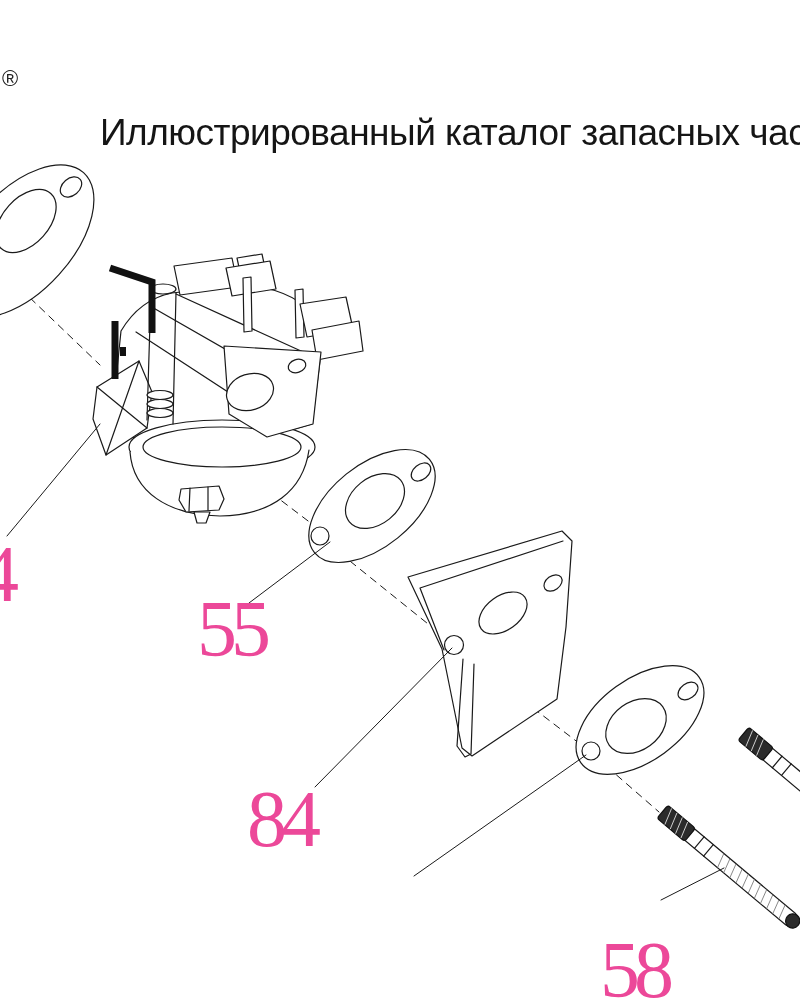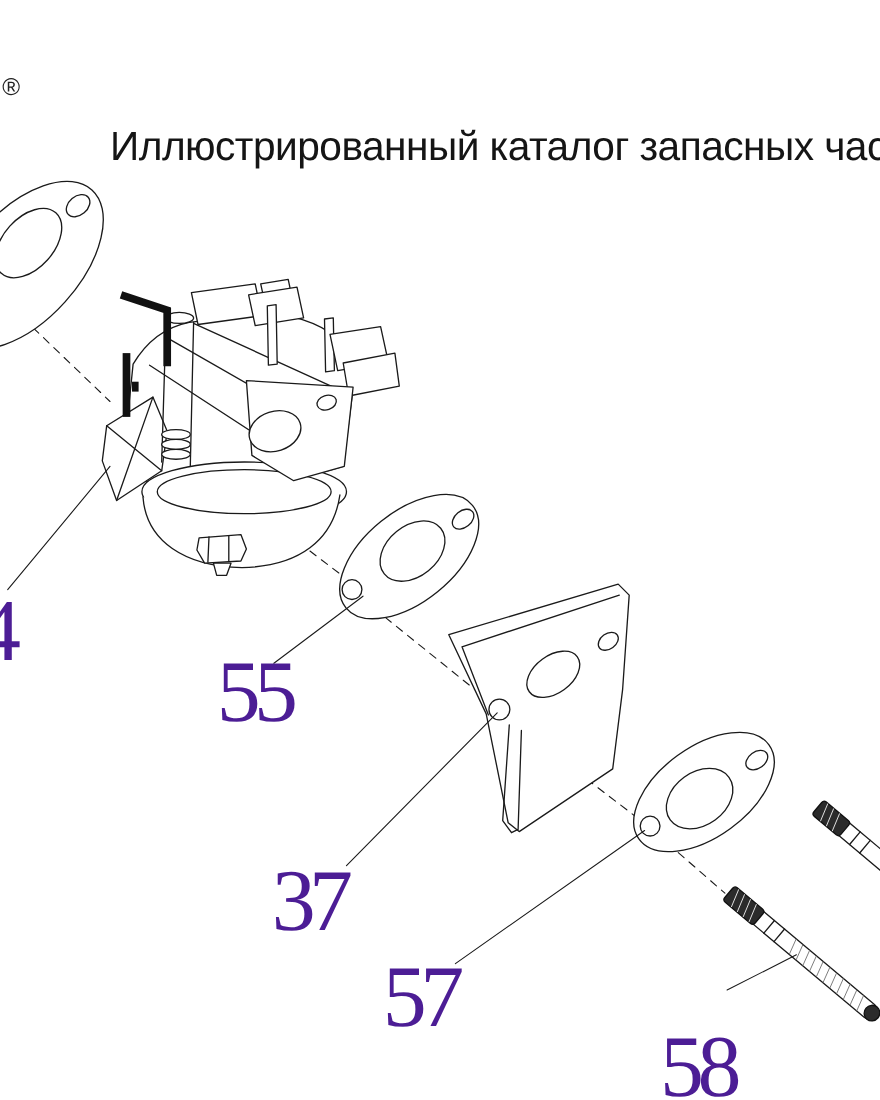--- a/index.html
+++ b/index.html
@@ -4,21 +4,21 @@
 <style>
   html,body{margin:0;padding:0;background:#fff;}
   .page{position:relative;width:800px;height:1000px;overflow:hidden;background:#fff;
         font-family:"Liberation Sans",sans-serif;}
   .reg{position:absolute;left:2px;top:66px;font-size:22px;color:#222;
        font-family:"Liberation Sans",sans-serif;}
   .title{position:absolute;left:100px;top:112px;font-size:37px;letter-spacing:-0.5px;
          color:#151515;white-space:nowrap;font-family:"Liberation Sans",sans-serif;}
   .diagram-svg{position:absolute;left:0;top:0;}
   .callout{position:absolute;font-family:"Liberation Serif","DejaVu Serif",serif;
-           font-size:80px;line-height:1;letter-spacing:-6px;color:#4c1d95;white-space:nowrap;}
+           font-size:80px;line-height:1;letter-spacing:-6px;color:#ec4899;white-space:nowrap;}
   
   .diagram-svg *{stroke:#1a1a1a;stroke-width:1.2;fill:none;stroke-linecap:round;stroke-linejoin:round;}
   .diagram-svg .w{fill:#ffffff;}
   .diagram-svg .k{fill:#111;stroke:none;}
   .diagram-svg .thick{stroke:#111;stroke-width:7;fill:none;stroke-linecap:butt;stroke-linejoin:miter;}
   .diagram-svg .dash{stroke-dasharray:7 6;stroke-width:1;}
   .diagram-svg .lead{stroke-width:1;}
   .diagram-svg .fine{stroke-width:0.8;stroke:#777;}
   .diagram-svg .dk{fill:#2b2b2b;stroke:#111;}
 </style>
@@ -132,17 +132,16 @@
       <path class="lead" d="M7,536 L100,424"></path>
       <path class="lead" d="M249,603 L330,542"></path>
       <path class="lead" d="M315,787 L452,648"></path>
       <path class="lead" d="M414,876 L586,755"></path>
       <path class="lead" d="M661,900 L724,868"></path>
     </g>
   </svg>
 
   <div class="callout" style="left:-21px;top:534px">4</div>
   <div class="callout" style="left:197px;top:589px">55</div>
-  <div class="callout" style="left:247px;top:779px">37</div>
-  <div class="callout" style="left:348px;top:867px">57</div>
+  <div class="callout" style="left:247px;top:779px">84</div>
   <div class="callout" style="left:600px;top:930px">58</div>
 
 </div>
 
 </body></html>

